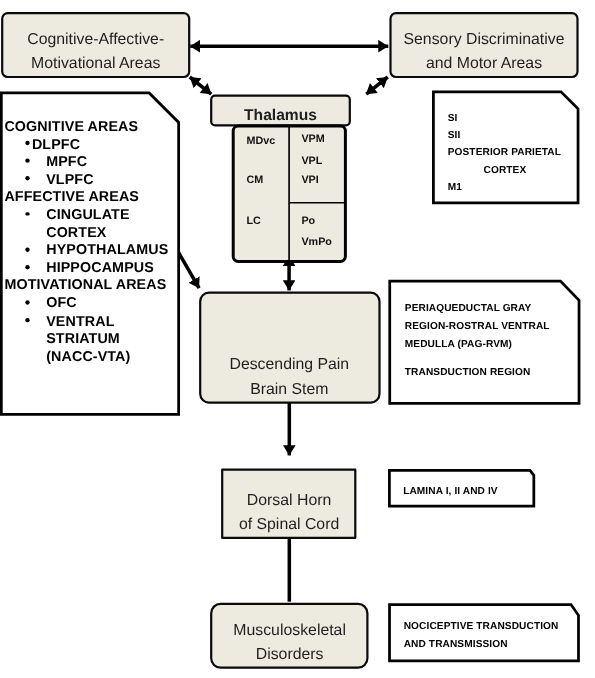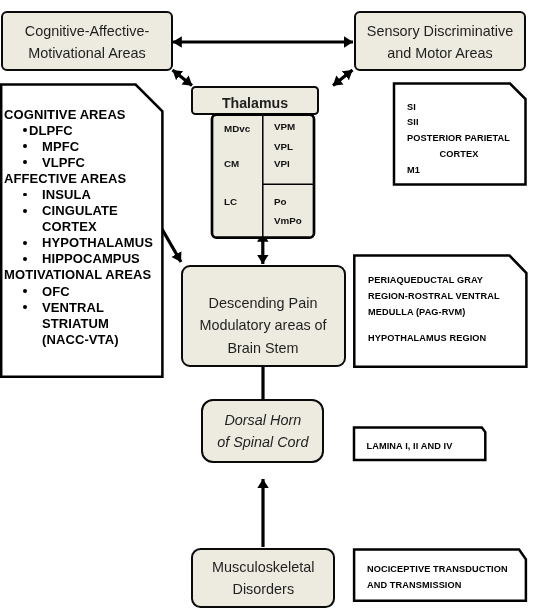--- a/index.html
+++ b/index.html
@@ -4,21 +4,21 @@
 <style>
   html,body{margin:0;padding:0;background:#ffffff;}
   body{width:541px;height:616px;position:relative;overflow:hidden;
        font-family:"Liberation Sans",sans-serif;}
   .stage{position:absolute;left:0;top:0;width:541px;height:616px;}
   svg.layer{position:absolute;left:0;top:0;width:541px;height:616px;overflow:visible;}
 
   
   .node{position:absolute;box-sizing:border-box;background:#edebe0;
         border:2.9px solid #0a0a0a;border-radius:6px;
-        display:flex;flex-direction:column;align-items:center;justify-content:center;
+        display:flex;flex-direction:column;align-items:center;justify-content:flex-end;
         color:#1f1f1f;text-align:center;}
   .node .ln{display:block;white-space:nowrap;}
 
   .abs{position:absolute;}
   .nline{white-space:nowrap;font-weight:bold;letter-spacing:.1px;}
 </style>
 </head>
 <body>
 
 <div class="stage">
@@ -54,25 +54,24 @@
     <span class="ln">Sensory Discriminative</span>
     <span class="ln">and Motor Areas</span>
   </div>
 
   <div class="node" style="left:191px;top:85.5px;width:128px;height:29px;font-size:14.2px;font-weight:bold;border-radius:4.5px;padding-top:6px;box-sizing:border-box;">
     <span class="ln">Thalamus</span>
   </div>
 
   <div class="node" style="left:180.5px;top:265.3px;width:165px;height:102px;font-size:14.4px;line-height:22.5px;border-radius:9px;padding-top:18px;box-sizing:border-box;">
     <span class="ln">Descending Pain</span>
-    <span class="ln">Modulatory areas of</span>
     <span class="ln">Brain Stem</span>
   </div>
 
-  <div class="node" style="left:201.3px;top:399px;width:123px;height:63.5px;font-size:14.4px;line-height:22px;border-radius:12px;font-style:italic;">
+  <div class="node" style="left:201.3px;top:426px;width:123px;height:63.5px;font-size:14.4px;line-height:22px;border-radius:1px;">
     <span class="ln">Dorsal Horn</span>
     <span class="ln">of Spinal Cord</span>
   </div>
 
   <div class="node" style="left:191.3px;top:547.7px;width:144px;height:60.8px;font-size:14.4px;line-height:22px;border-radius:9.5px;">
     <span class="ln">Musculoskeletal</span>
     <span class="ln">Disorders</span>
   </div>
 
   <svg class="layer" viewBox="0 0 541 616">
@@ -113,21 +112,20 @@
     <path d="M354,427.6 h127.8 l3.5,4.5 v28 h-131.3 z" fill="#fff" stroke="#000" stroke-width="2.5"></path>
     <path d="M354.1,549.6 h165 l6.8,9.8 v41.4 h-171.8 z" fill="#fff" stroke="#000" stroke-width="2.5"></path>
   </svg>
 
   <div class="abs" style="left:4px;top:106.5px;font-size:13px;line-height:16.1px;">
       <div class="nline" style="position: relative;"><span>COGNITIVE AREAS</span></div>
       <div class="nline" style="position: relative;"><span style="position: absolute; left: 18.7px; top: 5.6px; width: 3.9px; height: 3.9px; background: rgb(0, 0, 0); border-radius: 50%;"></span><span style="margin-left: 25px;">DLPFC</span></div>
       <div class="nline" style="position: relative;"><span style="position: absolute; left: 18.7px; top: 5.6px; width: 3.9px; height: 3.9px; background: rgb(0, 0, 0); border-radius: 50%;"></span><span style="margin-left: 38px;">MPFC</span></div>
       <div class="nline" style="position: relative;"><span style="position: absolute; left: 18.7px; top: 5.6px; width: 3.9px; height: 3.9px; background: rgb(0, 0, 0); border-radius: 50%;"></span><span style="margin-left: 38px; margin-top: 31px;">VLPFC</span></div>
       <div class="nline" style="position: relative;"><span>AFFECTIVE AREAS</span></div>
-      <div class="nline" style="position: relative;"><span style="position: absolute; left: 18.7px; top: 5.6px; width: 3.9px; height: 3.9px; background: rgb(0, 0, 0); border-radius: 50%;"></span><span style="margin-left: 38px;">INSULA</span></div>
       <div class="nline" style="position: relative;"><span style="position: absolute; left: 18.7px; top: 5.6px; width: 3.9px; height: 3.9px; background: rgb(0, 0, 0); border-radius: 50%;"></span><span style="margin-left: 38px;">CINGULATE</span></div>
       <div class="nline" style="position: relative;"><span style="margin-left: 38px;">CORTEX</span></div>
       <div class="nline" style="position: relative;"><span style="position: absolute; left: 18.7px; top: 5.6px; width: 3.9px; height: 3.9px; background: rgb(0, 0, 0); border-radius: 50%;"></span><span style="margin-left: 38px;">HYPOTHALAMUS</span></div>
       <div class="nline" style="position: relative;"><span style="position: absolute; left: 18.7px; top: 5.6px; width: 3.9px; height: 3.9px; background: rgb(0, 0, 0); border-radius: 50%;"></span><span style="margin-left: 38px;">HIPPOCAMPUS</span></div>
       <div class="nline" style="position: relative;"><span>MOTIVATIONAL AREAS</span></div>
       <div class="nline" style="position: relative;"><span style="position: absolute; left: 18.7px; top: 5.6px; width: 3.9px; height: 3.9px; background: rgb(0, 0, 0); border-radius: 50%;"></span><span style="margin-left: 38px;">OFC</span></div>
       <div class="nline" style="position: relative;"><span style="position: absolute; left: 18.7px; top: 5.6px; width: 3.9px; height: 3.9px; background: rgb(0, 0, 0); border-radius: 50%;"></span><span style="margin-left: 38px;">VENTRAL</span></div>
       <div class="nline" style="position: relative;"><span style="margin-left: 38px;">STRIATUM</span></div>
       <div class="nline" style="position: relative;"><span style="margin-left: 38px;">(NACC-VTA)</span></div>
     </div>
@@ -138,21 +136,21 @@
     <div class="nline">POSTERIOR PARIETAL</div>
     <div class="nline" style="text-align:center;width:104px;">CORTEX</div>
     <div class="nline">M1</div>
   </div>
 
   <div class="abs" style="left:368px;top:273px;font-size:9.2px;line-height:15.85px;">
     <div class="nline">PERIAQUEDUCTAL GRAY</div>
     <div class="nline">REGION-ROSTRAL VENTRAL</div>
     <div class="nline">MEDULLA (PAG-RVM)</div>
     <div class="nline" style="height:10px;"></div>
-    <div class="nline">HYPOTHALAMUS REGION</div>
+    <div class="nline">TRANSDUCTION REGION</div>
   </div>
 
   <div class="abs" style="left:366.5px;top:438.8px;font-size:9.2px;line-height:15.85px;">
     <div class="nline">LAMINA I, II AND IV</div>
   </div>
 
   <div class="abs" style="left:367px;top:562px;font-size:9.2px;line-height:15.85px;">
     <div class="nline">NOCICEPTIVE TRANSDUCTION</div>
     <div class="nline">AND TRANSMISSION</div>
   </div>

